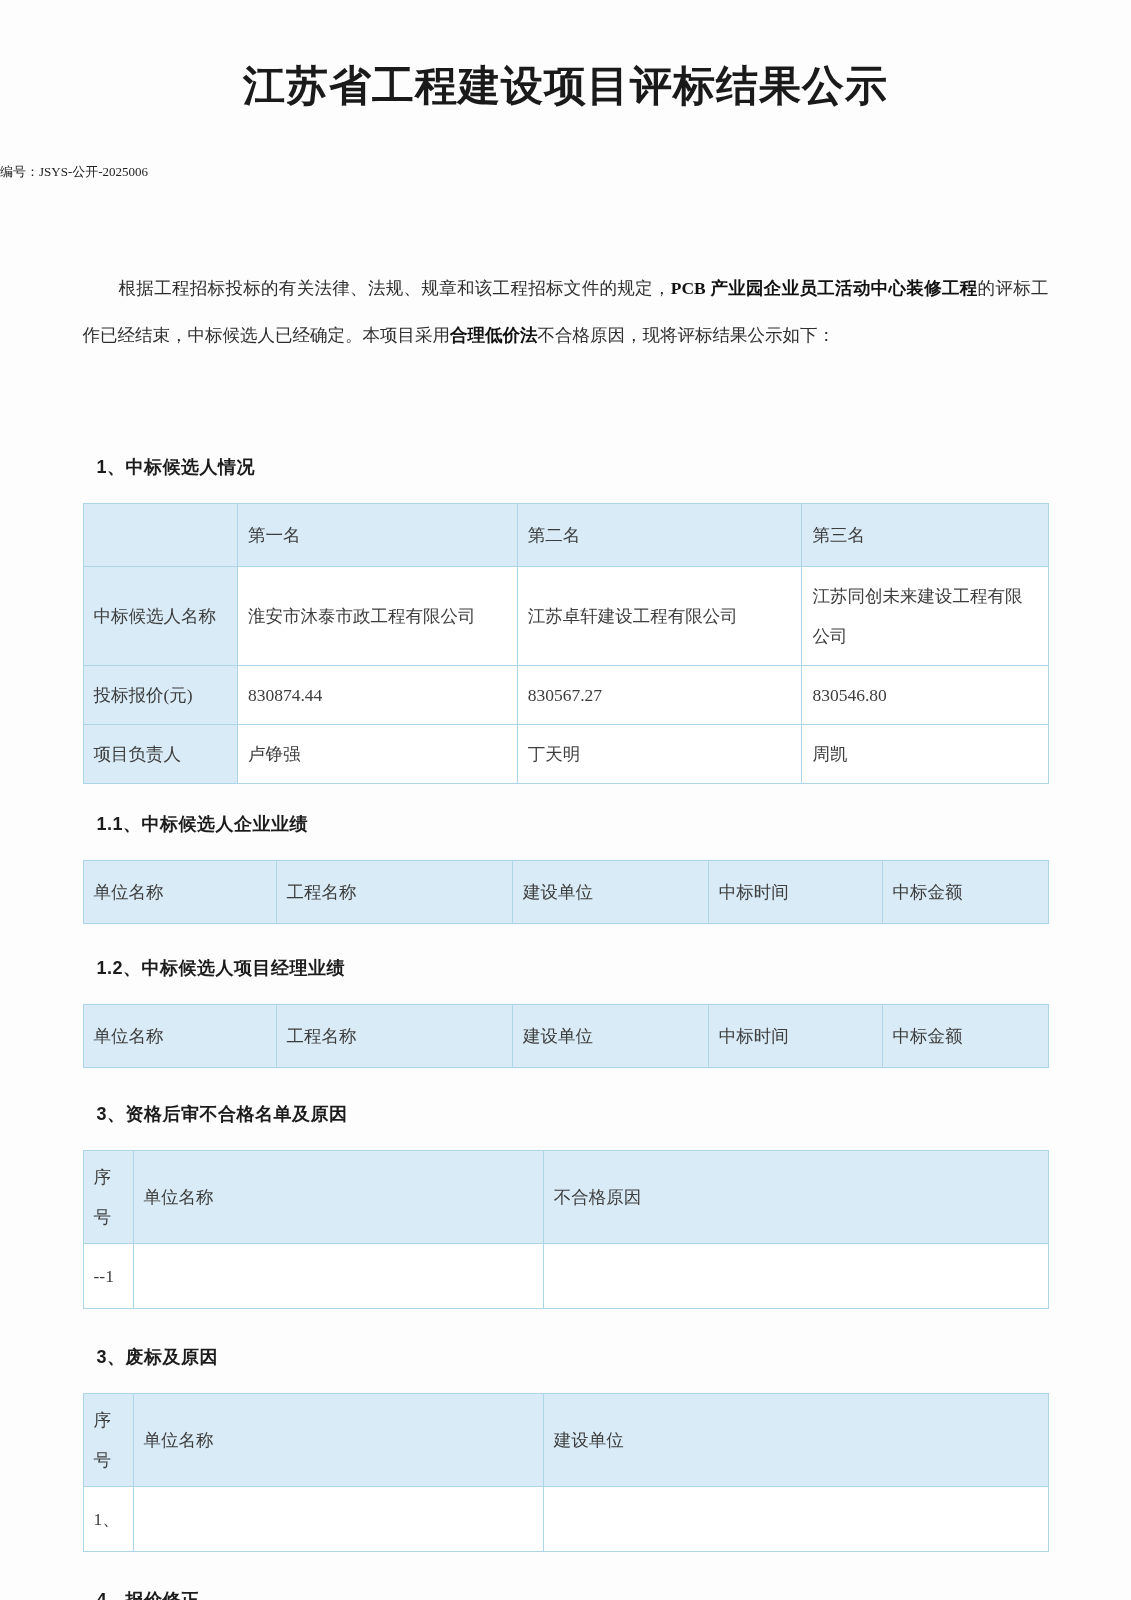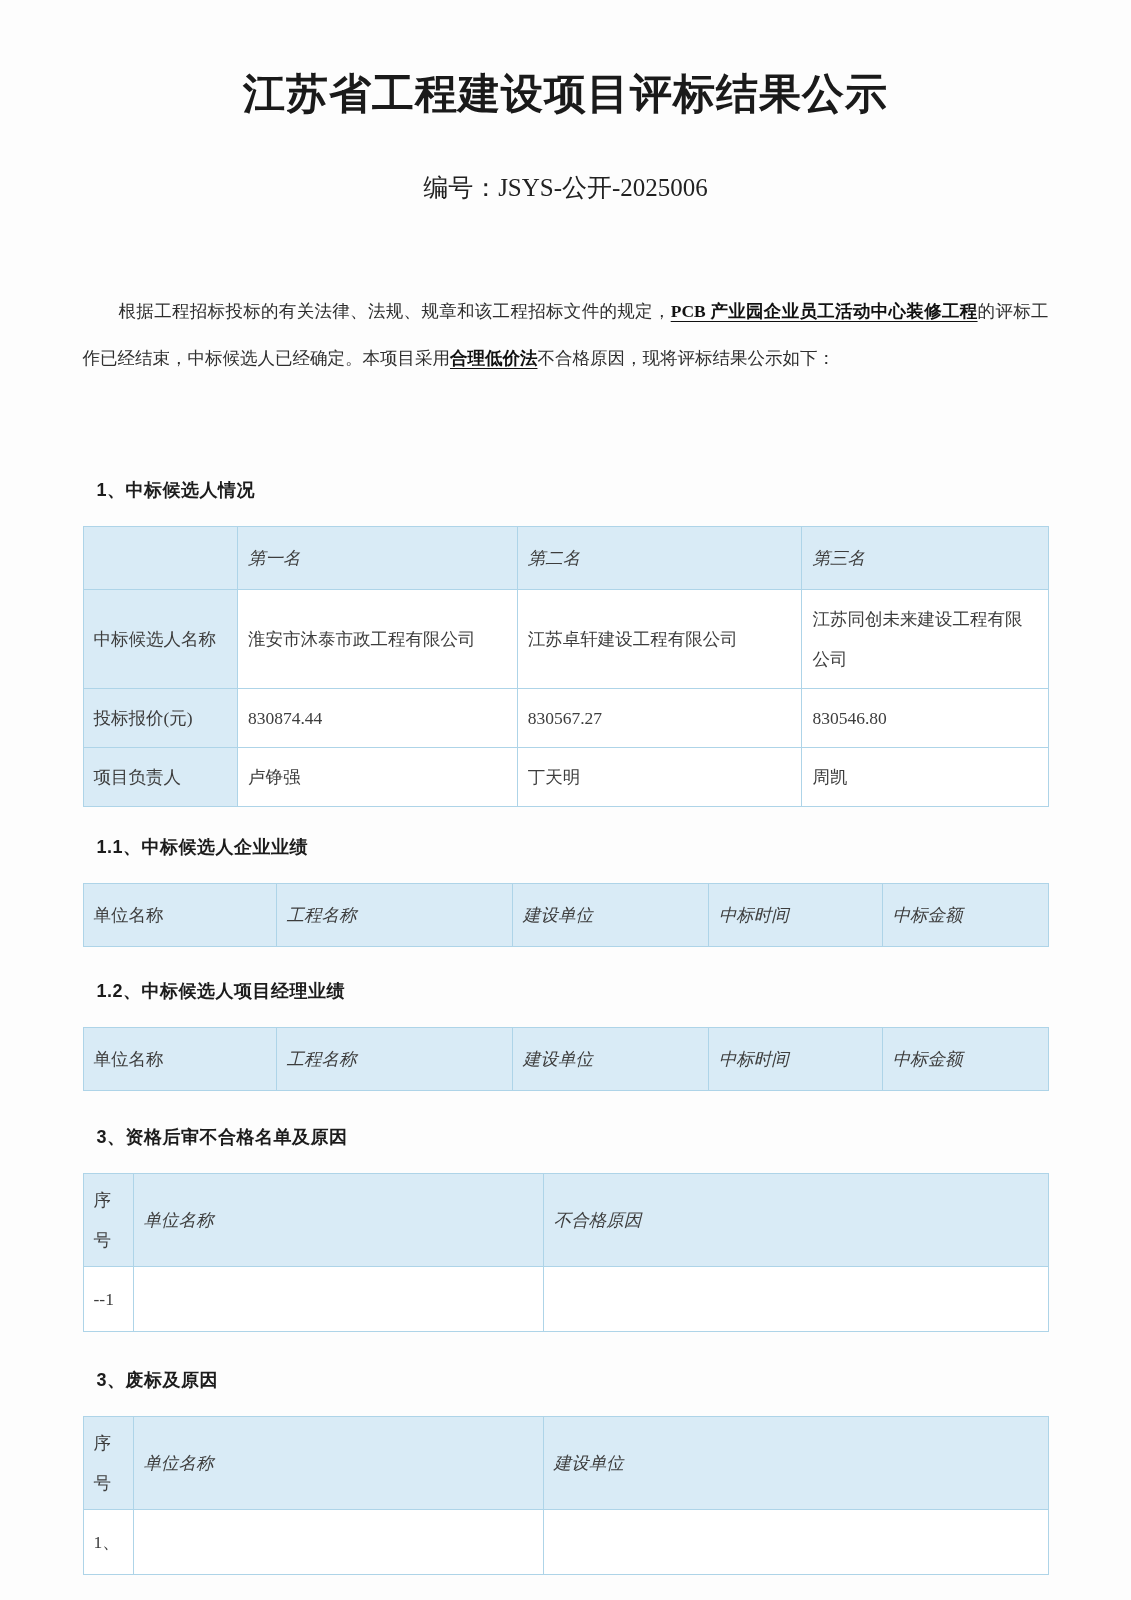--- a/index.html
+++ b/index.html
@@ -6,42 +6,42 @@
   body{
     width:1131px;height:1600px;
     background:#fdfdfd;
     overflow:hidden;
     font-family:"Liberation Serif","DejaVu Serif",serif;
     color:#3d3d3d;
     -webkit-font-smoothing:antialiased;
   }
   .page{width:1131px;height:1600px;position:relative;}
   .doc-title{
-    margin:16px;padding-top:52px;
+    margin:8px;padding-top:52px;
     text-align:center;
     font-size:42px;line-height:1.25;
     font-weight:bold;color:#1a1a1a;
     letter-spacing:1px;
     font-family:"Liberation Serif","DejaVu Serif",serif;
   }
   .doc-number{
     margin-top:50px;
-    text-align:center;
-    font-size:25px;color:#222;
+    text-align:left;
+    font-size:13px;color:#222;
   }
   .content{width:966px;margin:0 auto;}
   .intro{
     margin-top:84px;
     font-size:17.5px;line-height:47px;
     text-align:justify;
     text-indent:36px;
     color:#2e2e2e;
   }
   .intro b{color:#111;}
-  .intro .uline{text-decoration:underline;text-underline-offset:4px;}
+  .intro .uline{text-underline-offset:4px;}
   .sec-heading{
     font-family:"Liberation Sans","DejaVu Sans",sans-serif;
     font-weight:bold;
     font-size:18px;color:#1c1c1c;
     margin:0 0 0 14px;
     letter-spacing:0.5px;
   }
   .mt-s1{margin-top:96px;}
   .mt-s11{margin-top:28px;}
   .mt-s12{margin-top:32px;}
@@ -60,21 +60,21 @@
     font-size:17.5px;
     color:#3d3d3d;
     padding:4px 10px;
     vertical-align:middle;
     word-break:break-all;
     line-height:40px;
   }
   table.tbl td.hd{
     background:#d9ebf6;
   }
-  table.tbl td.hd + td.hd{border-left-color:#eef7fc;font-style:italic;}
+  table.tbl td.hd + td.hd{border-left-color:#eef7fc;}
   tr.h54 td{height:54px;}
   tr.h90 td{height:90px;}
   tr.h50 td{height:50px;}
   tr.h84 td{height:84px;}
   tr.h56 td{height:56px;}
   .seq-col{width:50px;}
   td.seq-hd{padding:4px 6px;text-align:left;line-height:34px;}
   td.seq-val{padding:4px 6px;}
   
   col.c1-t1{width:16%;} col.c2-t1{width:29%;} col.c3-t1{width:29.5%;} col.c4-t1{width:25.5%;}

